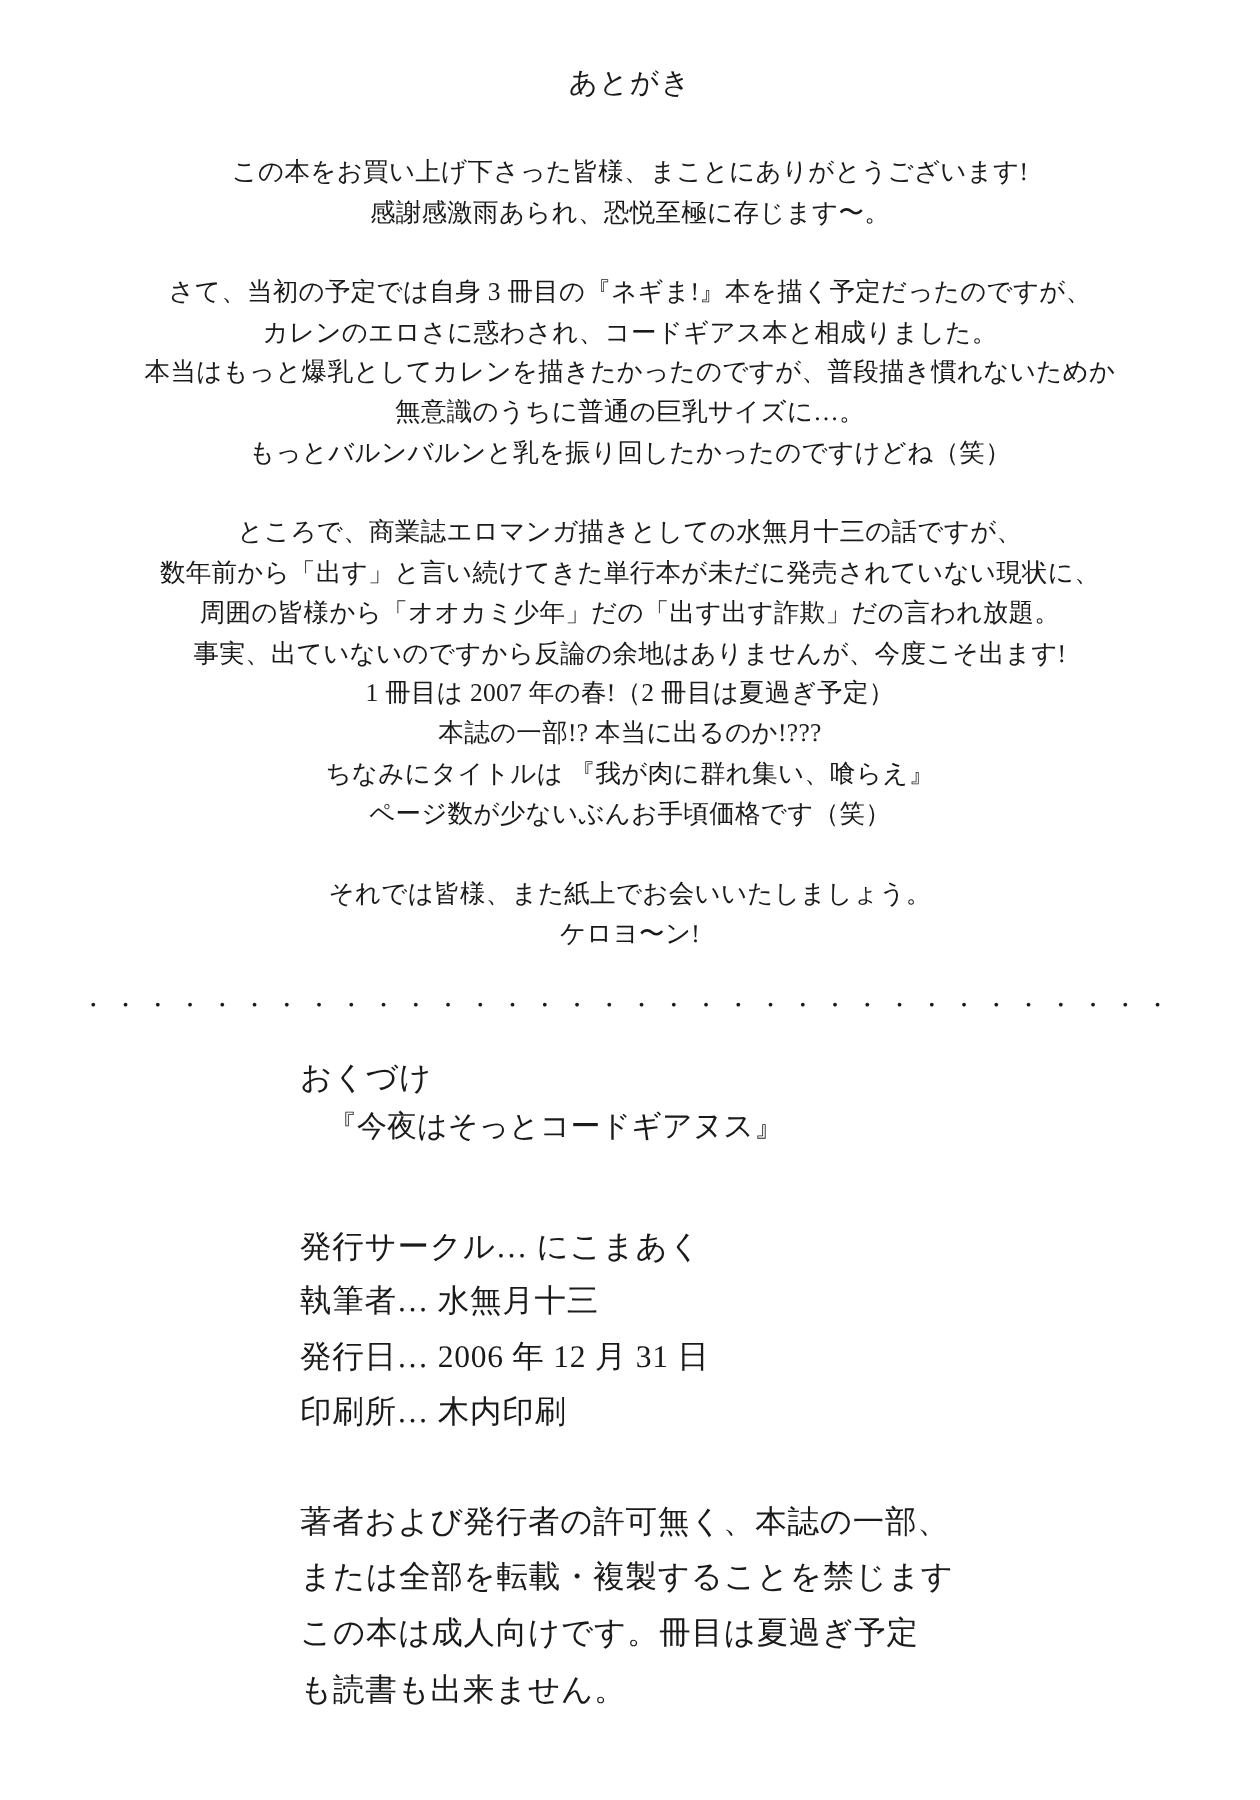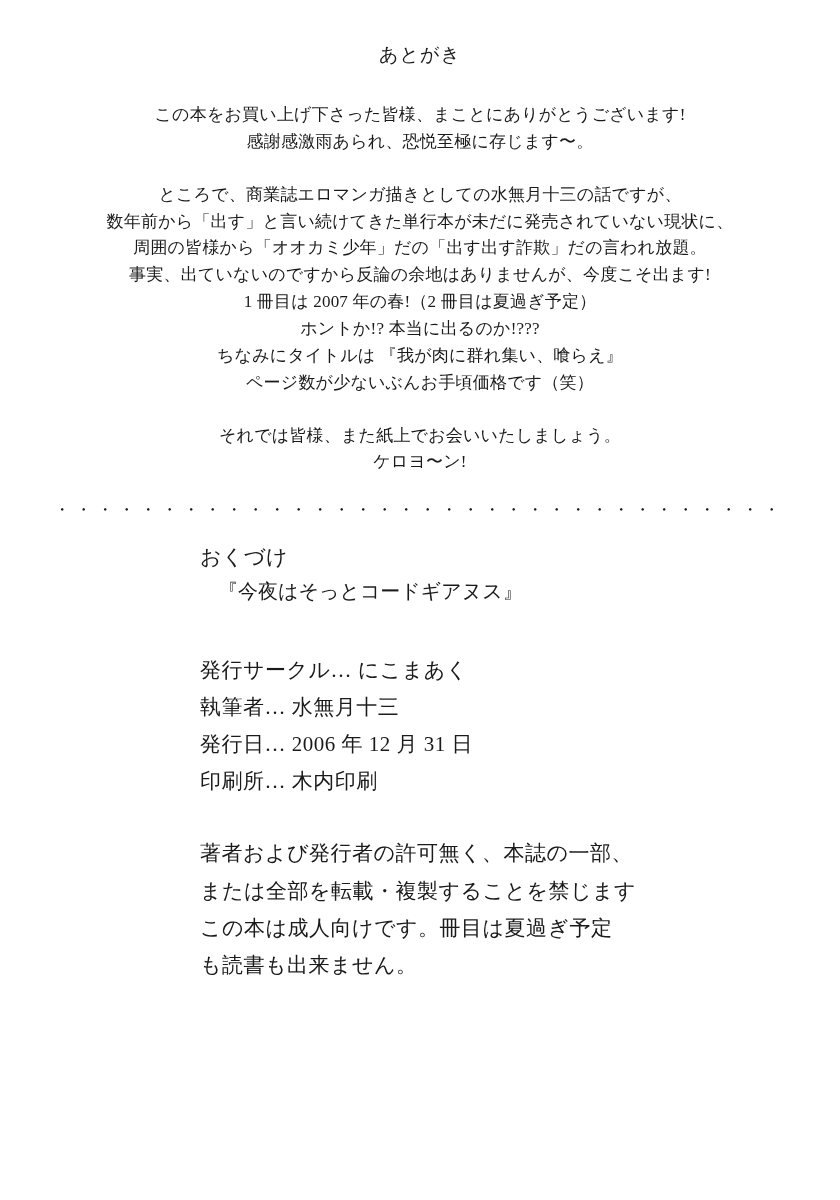--- a/index.html
+++ b/index.html
@@ -73,28 +73,35 @@
 
 <div class="page">
 
   <div class="afterword-title">あとがき</div>
 
   <div class="para">
     <span class="line">この本をお買い上げ下さった皆様、まことにありがとうございます!</span>
     <span class="line">感謝感激雨あられ、恐悦至極に存じます〜。</span>
   </div>
 
+  <div class="para">
+    <span class="line">さて、当初の予定では自身 3 冊目の『ネギま!』本を描く予定だったのですが、</span>
+    <span class="line">カレンのエロさに惑わされ、コードギアス本と相成りました。</span>
+    <span class="line">本当はもっと爆乳としてカレンを描きたかったのですが、普段描き慣れないためか</span>
+    <span class="line">無意識のうちに普通の巨乳サイズに…。</span>
+    <span class="line">もっとバルンバルンと乳を振り回したかったのですけどね（笑）</span>
+  </div>
 
   <div class="para">
     <span class="line">ところで、商業誌エロマンガ描きとしての水無月十三の話ですが、</span>
     <span class="line">数年前から「出す」と言い続けてきた単行本が未だに発売されていない現状に、</span>
     <span class="line">周囲の皆様から「オオカミ少年」だの「出す出す詐欺」だの言われ放題。</span>
     <span class="line">事実、出ていないのですから反論の余地はありませんが、今度こそ出ます!</span>
     <span class="line">1 冊目は 2007 年の春!（2 冊目は夏過ぎ予定）</span>
-    <span class="line">ホントか!?  本当に出るのか!???</span>
+    <span class="line">本誌の一部!?  本当に出るのか!???</span>
     <span class="line">ちなみにタイトルは 『我が肉に群れ集い、喰らえ』</span>
     <span class="line">ページ数が少ないぶんお手頃価格です（笑）</span>
   </div>
 
   <div class="para">
     <span class="line">それでは皆様、また紙上でお会いいたしましょう。</span>
     <span class="line">ケロヨ〜ン!</span>
   </div>
 
   <div class="divider">・・・・・・・・・・・・・・・・・・・・・・・・・・・・・・・・・・・・・・・・・・・・・・・・・・・・・・・</div>

